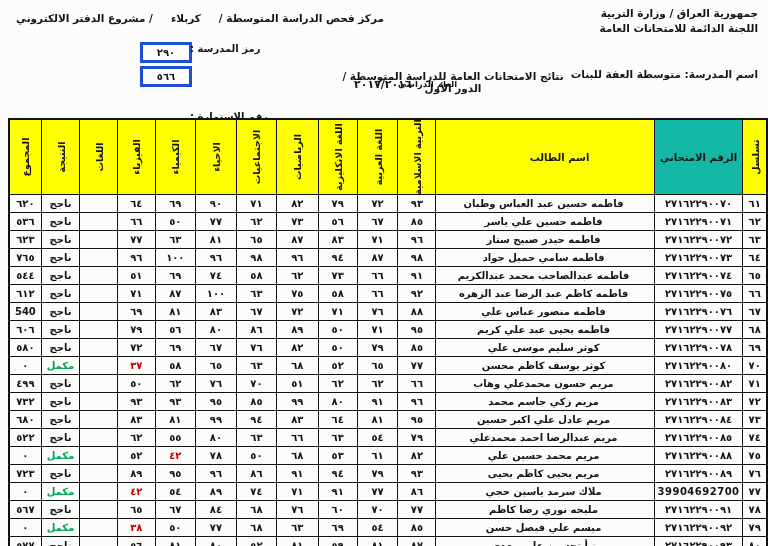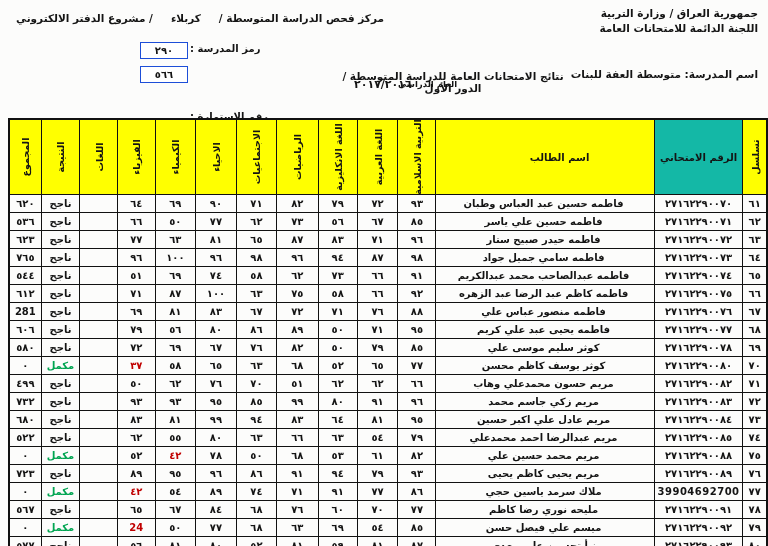--- a/index.html
+++ b/index.html
@@ -9,21 +9,21 @@
     font-family:"DejaVu Sans",sans-serif;font-weight:bold;
     direction:rtl;
   }
   .abs{position:absolute;}
   
   .ministry{top:6px;right:10px;text-align:right;font-size:10.5px;line-height:15px;}
   .checkline{top:12px;left:16px;width:368px;display:flex;direction:rtl;
              justify-content:space-between;font-size:10.5px;}
   .main-title{top:48px;left:328px;width:250px;text-align:center;font-size:10.5px;margin-top:22px;}
   .dir-lines{top:66px;right:10px;text-align:right;font-size:10.5px;line-height:17px;}
-  .codebox{width:46px;height:15px;border:1px solid #1d4ed8;background:#fff;
+  .codebox{width:46px;height:15px;border:3px solid #1d4ed8;background:#fff;
            text-align:center;font-size:10px;line-height:15px;}
   .box1{top:42px;left:140px;}
   .box2{top:66px;left:140px;}
   .lbl1{top:43px;left:190px;font-size:10px;}
   .lbl2{top:67px;left:190px;font-size:10px;margin-top:44px;}
   .year-lbl{top:79px;left:398px;font-size:8.5px;}
   .year-val{top:78px;left:354px;font-size:11px;}
   
   table.results{
     position:absolute;top:118px;left:8px;
@@ -222,21 +222,21 @@
         <td>٨٨</td>
         <td>٧٦</td>
         <td>٧١</td>
         <td>٧٢</td>
         <td>٦٧</td>
         <td>٨٣</td>
         <td>٨١</td>
         <td>٦٩</td>
         <td></td>
         <td>ناجح</td>
-        <td>281</td>
+        <td>540</td>
       </tr>
       <tr>
         <td>٦٨</td>
         <td class="exam">٢٧١٦٢٢٩٠٠٧٧</td>
         <td class="name">فاطمه يحيى عبد علي كريم</td>
         <td>٩٥</td>
         <td>٧١</td>
         <td>٥٠</td>
         <td>٨٩</td>
         <td>٨٦</td>
@@ -411,21 +411,21 @@
         <td>٧٩</td>
         <td class="exam">٢٧١٦٢٢٩٠٠٩٢</td>
         <td class="name">ميسم علي فيصل حسن</td>
         <td>٨٥</td>
         <td>٥٤</td>
         <td>٦٩</td>
         <td>٦٣</td>
         <td>٦٨</td>
         <td>٧٧</td>
         <td>٥٠</td>
-        <td class="red">24</td>
+        <td class="red">٣٨</td>
         <td></td>
         <td class="green">مكمل</td>
         <td>٠</td>
       </tr>
       <tr>
         <td>٨٠</td>
         <td class="exam">٢٧١٦٢٢٩٠٠٩٣</td>
         <td class="name">نبأ تحسين علي مهدي</td>
         <td>٨٧</td>
         <td>٨١</td>

